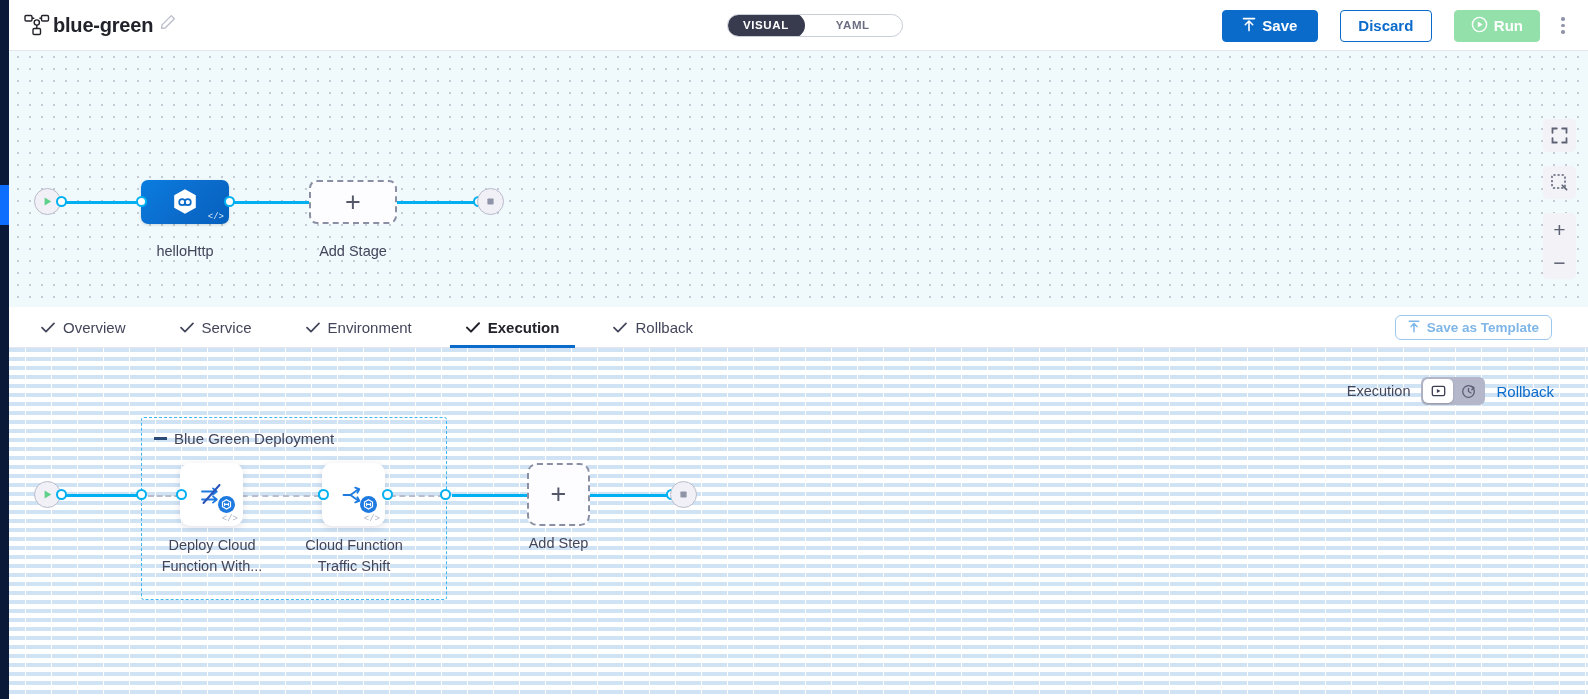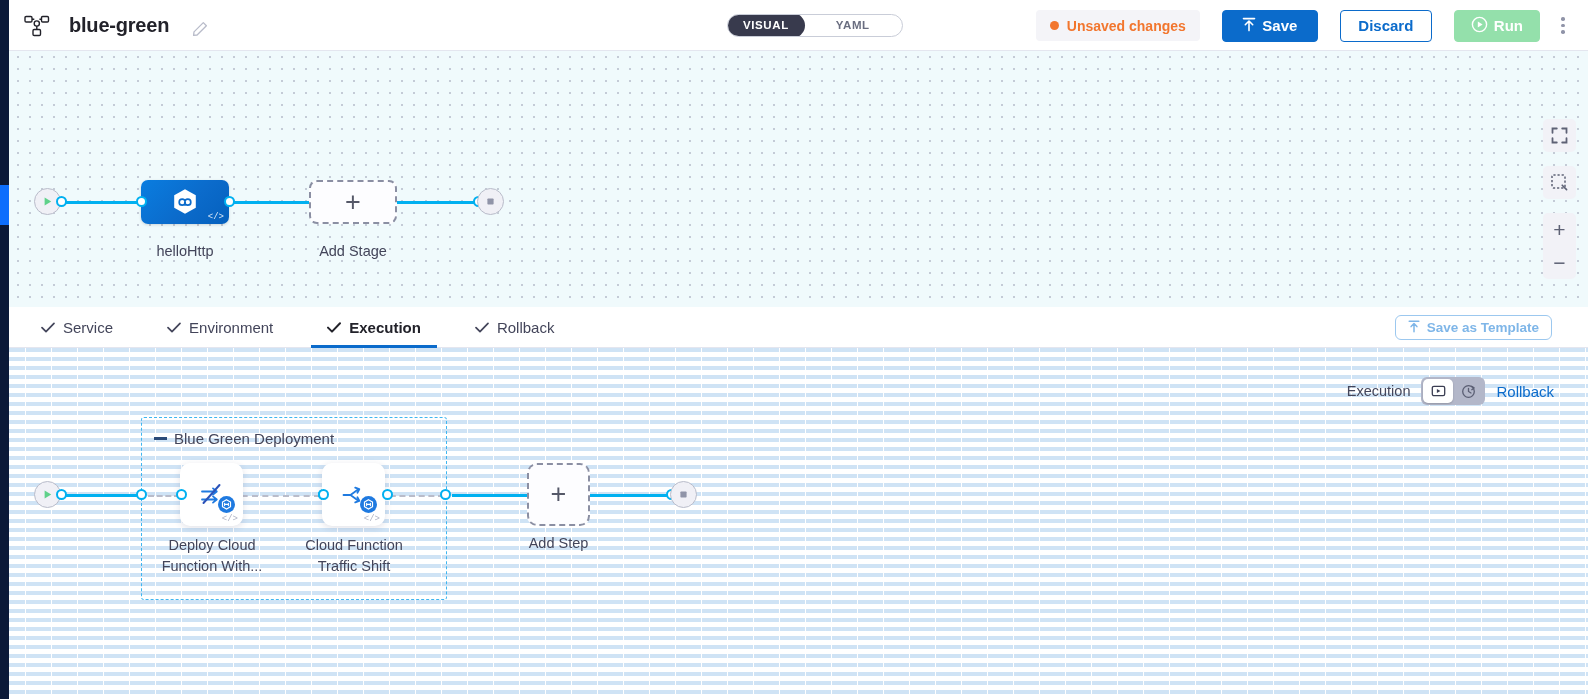--- a/index.html
+++ b/index.html
@@ -29,21 +29,21 @@
 
   
   .header {
     position: absolute; left: 0; top: 0;
     width: 1588px; height: 51px;
     background: #ffffff;
     border-bottom: 1px solid #e4e6ef;
     display: flex; align-items: center;
     z-index: 30;
   }
-  .hdr-left { display: flex; align-items: flex-end; padding-left: 24px; gap: 19px; }
+  .hdr-left { display: flex; align-items: flex-start; padding-left: 24px; gap: 3px; }
   .pipeline-icon { width: 26px; height: 22px; display: block; }
   .pipeline-title {
     font-size: 20px; font-weight: bold; color: #22222a; letter-spacing: -0.2px;
   }
   .edit-pencil { width: 16px; height: 16px; display: block; margin-left: 4px; cursor: pointer; }
 
   .hdr-center {
     position: absolute; left: 727px; top: 14px;
   }
   .seg-toggle {
@@ -263,24 +263,20 @@
     </div>
 
     <div class="hdr-center">
       <div class="seg-toggle">
         <div class="seg on">VISUAL</div>
         <div class="seg">YAML</div>
       </div>
     </div>
 
     <div class="hdr-right">
-      <div class="unsaved">
-        <span class="dot-orange"></span>
-        <span>Unsaved changes</span>
-      </div>
 
       <div class="btn btn-save">
         <span>
           <svg width="14" height="15" viewBox="0 0 14 15">
             <path d="M1.5 1.6 H12.5" stroke="#fff" stroke-width="1.6" stroke-linecap="round"></path>
             <path d="M7 13.6 V4.3 M3.3 7.7 L7 4 L10.7 7.7" fill="none" stroke="#fff" stroke-width="1.6" stroke-linecap="round" stroke-linejoin="round"></path>
           </svg>
         </span>
         <span>Save</span>
       </div>
@@ -365,20 +361,26 @@
       </div>
       <div class="ctrl-zoom">
         <div>+</div>
         <div>−</div>
       </div>
     </div>
   </div>
 
   <div class="tabstrip">
     <div class="tabs">
+      <div class="tab">
+        <svg class="check" viewBox="0 0 14 11">
+            <path d="M1 5.6 L5 9.6 L13 1.3" fill="none" stroke="#43455a" stroke-width="1.7" stroke-linecap="round" stroke-linejoin="round"></path>
+          </svg>
+        <span>Overview</span>
+      </div>
       <div class="tab">
         <svg class="check" viewBox="0 0 14 11">
             <path d="M1 5.6 L5 9.6 L13 1.3" fill="none" stroke="#43455a" stroke-width="1.7" stroke-linecap="round" stroke-linejoin="round"></path>
           </svg>
         <span>Service</span>
       </div>
       <div class="tab">
         <svg class="check" viewBox="0 0 14 11">
             <path d="M1 5.6 L5 9.6 L13 1.3" fill="none" stroke="#43455a" stroke-width="1.7" stroke-linecap="round" stroke-linejoin="round"></path>
           </svg>

